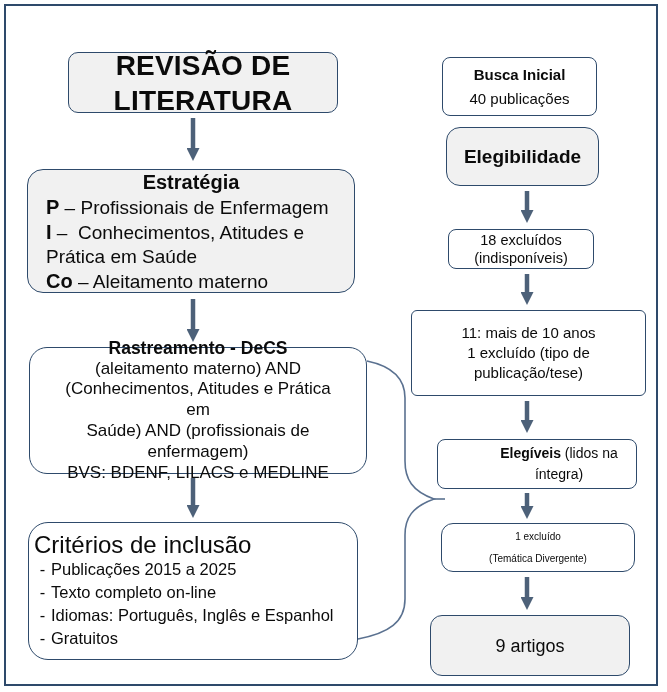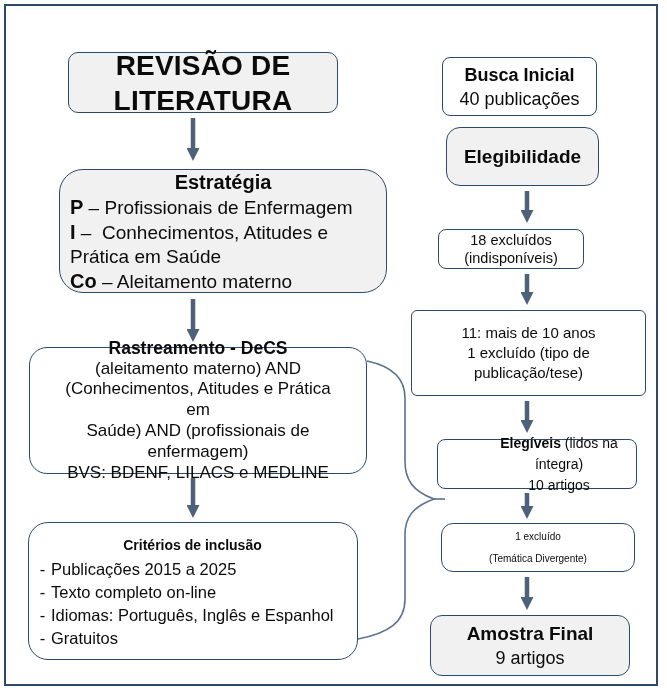--- a/index.html
+++ b/index.html
@@ -10,39 +10,39 @@
   .bx{position:absolute;box-sizing:border-box;border:1.5px solid var(--c-border,#2e4a6b);
       background:#ffffff;display:flex;flex-direction:column;justify-content:center;
       text-align:center;line-height:1.25;}
   .gray{background:var(--c-gray,#f1f1f1);}
   .pre{white-space:pre-wrap;}
   b{font-weight:bold;}
 
   
   .title-box{left:68px;top:52px;width:270px;height:61px;border-radius:10px;
              font-size:28px;font-weight:bold;letter-spacing:.2px;}
-  .estrategia{left:27px;top:169px;width:328px;height:124px;border-radius:24px;
-              text-align:left;padding:2px 10px;font-size:19px;line-height:24px;margin-left:32px;}
+  .estrategia{left:27px;top:169px;width:328px;height:124px;border-radius:16px;
+              text-align:left;padding:2px 18px;font-size:19px;line-height:24px;}
   .estrategia .ttl{text-align:center;font-size:20px;font-weight:bold;line-height:26px;}
   .estrategia .lead{font-weight:bold;font-size:20px;}
   .rastreamento{left:29px;top:347px;width:338px;height:127px;border-radius:18px;
                 font-size:17px;line-height:20.8px;padding:0 22px;}
   .rastreamento .ttl{font-weight:bold;font-size:17.5px;}
   .criterios{left:28px;top:522px;width:330px;height:138px;border-radius:20px;
              text-align:left;padding:6px 6px 6px 5px;font-size:16.5px;line-height:23px;}
-  .criterios .ttl{text-align:center;font-weight:bold;font-size:14px;line-height:26px;}
+  .criterios .ttl{font-weight:normal;font-size:24px;line-height:26px;}
   .crow{display:flex;}
   .crow .dash{width:17px;flex:0 0 17px;text-align:center;}
 
   
-  .busca{left:442px;top:57px;width:155px;height:59px;border-radius:8px;font-size:18px;line-height:24px;}
+  .busca{left:442px;top:57px;width:155px;height:59px;border-radius:8px;font-size:15px;line-height:24px;}
   .busca .ttl{font-weight:bold;}
   .elegibilidade{left:446px;top:127px;width:153px;height:59px;border-radius:14px;
                  font-size:19px;font-weight:bold;}
-  .excl18{left:438px;top:229px;width:146px;height:40px;border-radius:8px;
+  .excl18{left:448px;top:229px;width:146px;height:40px;border-radius:8px;
           font-size:14.5px;line-height:18px;}
   .box11{left:411px;top:310px;width:235px;height:86px;border-radius:6px;
          font-size:15px;line-height:20px;}
   .elegiveis{left:437px;top:439px;width:200px;height:50px;border-radius:8px;
              font-size:14px;line-height:21px;padding-left:44px;}
   .excl1{left:441px;top:523px;width:194px;height:49px;border-radius:12px;
          font-size:10px;line-height:22px;}
   .amostra{left:430px;top:615px;width:200px;height:61px;border-radius:12px;
            font-size:18px;line-height:24px;}
   .amostra .ttl{font-weight:bold;font-size:19px;}
@@ -133,25 +133,23 @@
   </div>
 
   <div class="bx box11">
     <div>11: mais de 10 anos</div>
     <div>1 excluído (tipo de</div>
     <div>publicação/tese)</div>
   </div>
 
   <div class="bx elegiveis">
     <div><b>Elegíveis</b><span class="pre"> (lidos na íntegra)</span></div>
-    <div>10 artigos</div>
   </div>
 
   <div class="bx excl1">
     <div>1 excluído</div>
     <div>(Temática Divergente)</div>
   </div>
 
   <div class="bx gray amostra">
-    <div class="ttl">Amostra Final</div>
     <div>9 artigos</div>
   </div>
 </div>
 
 </body></html>

